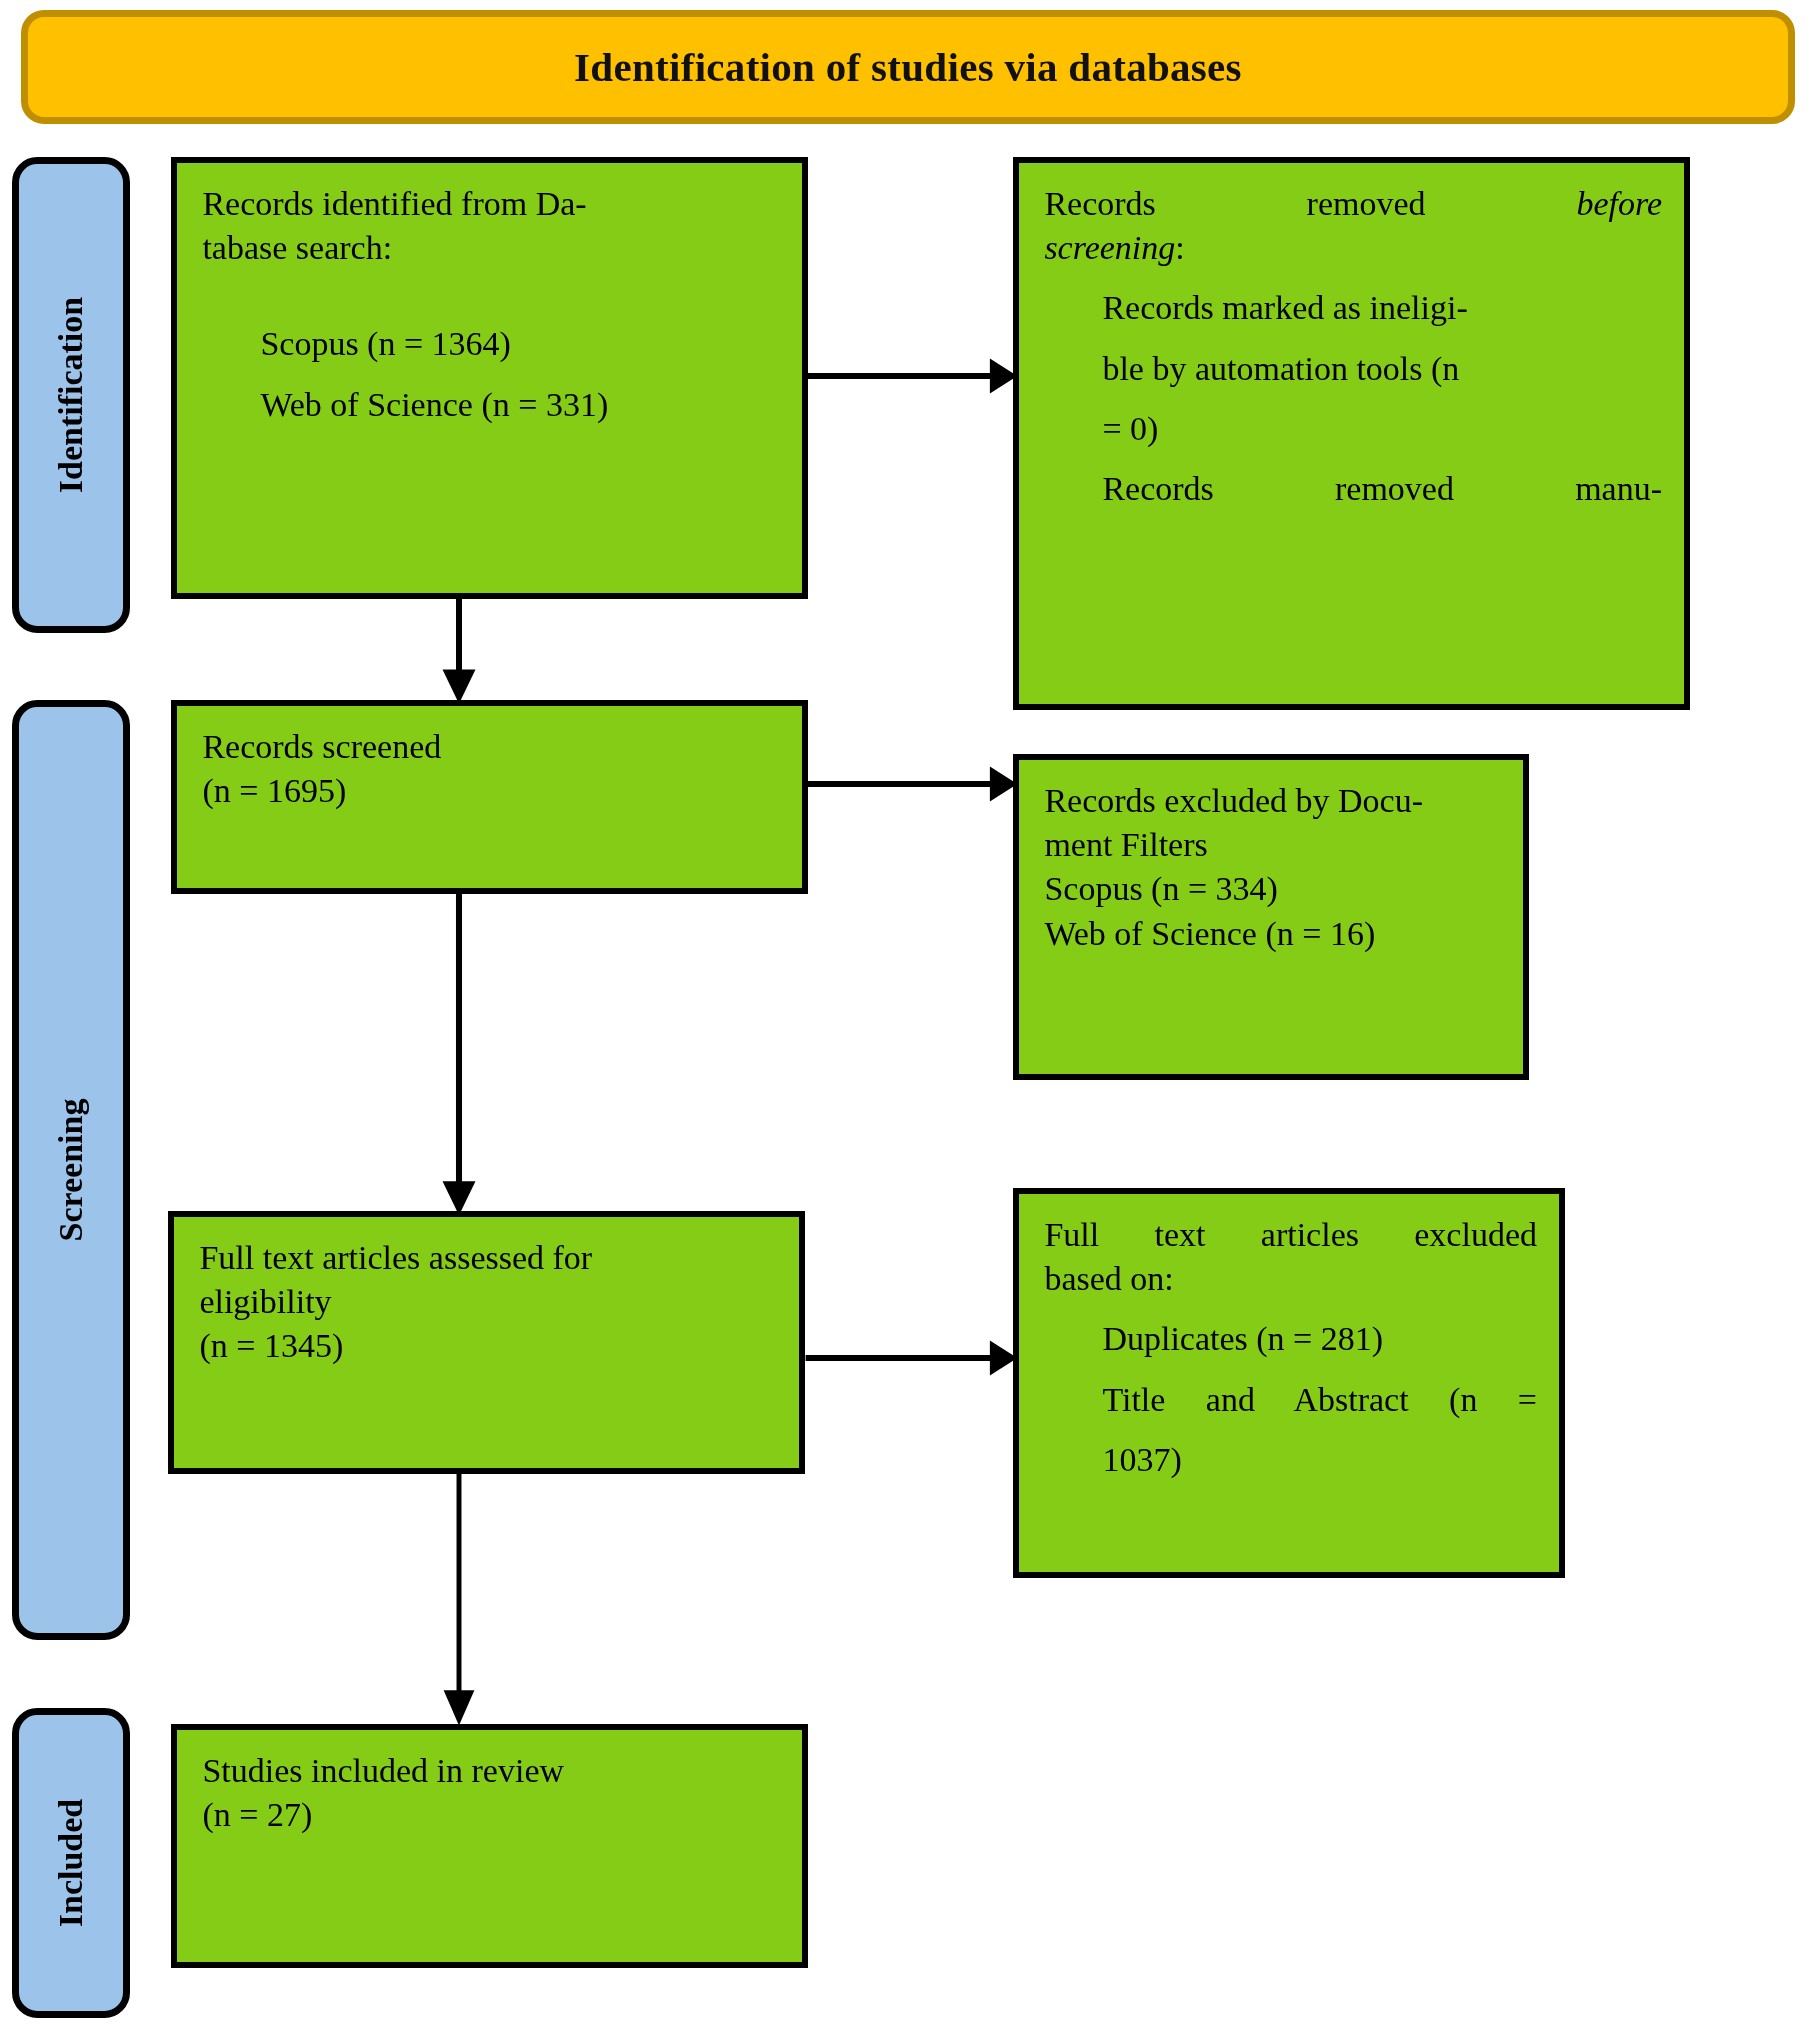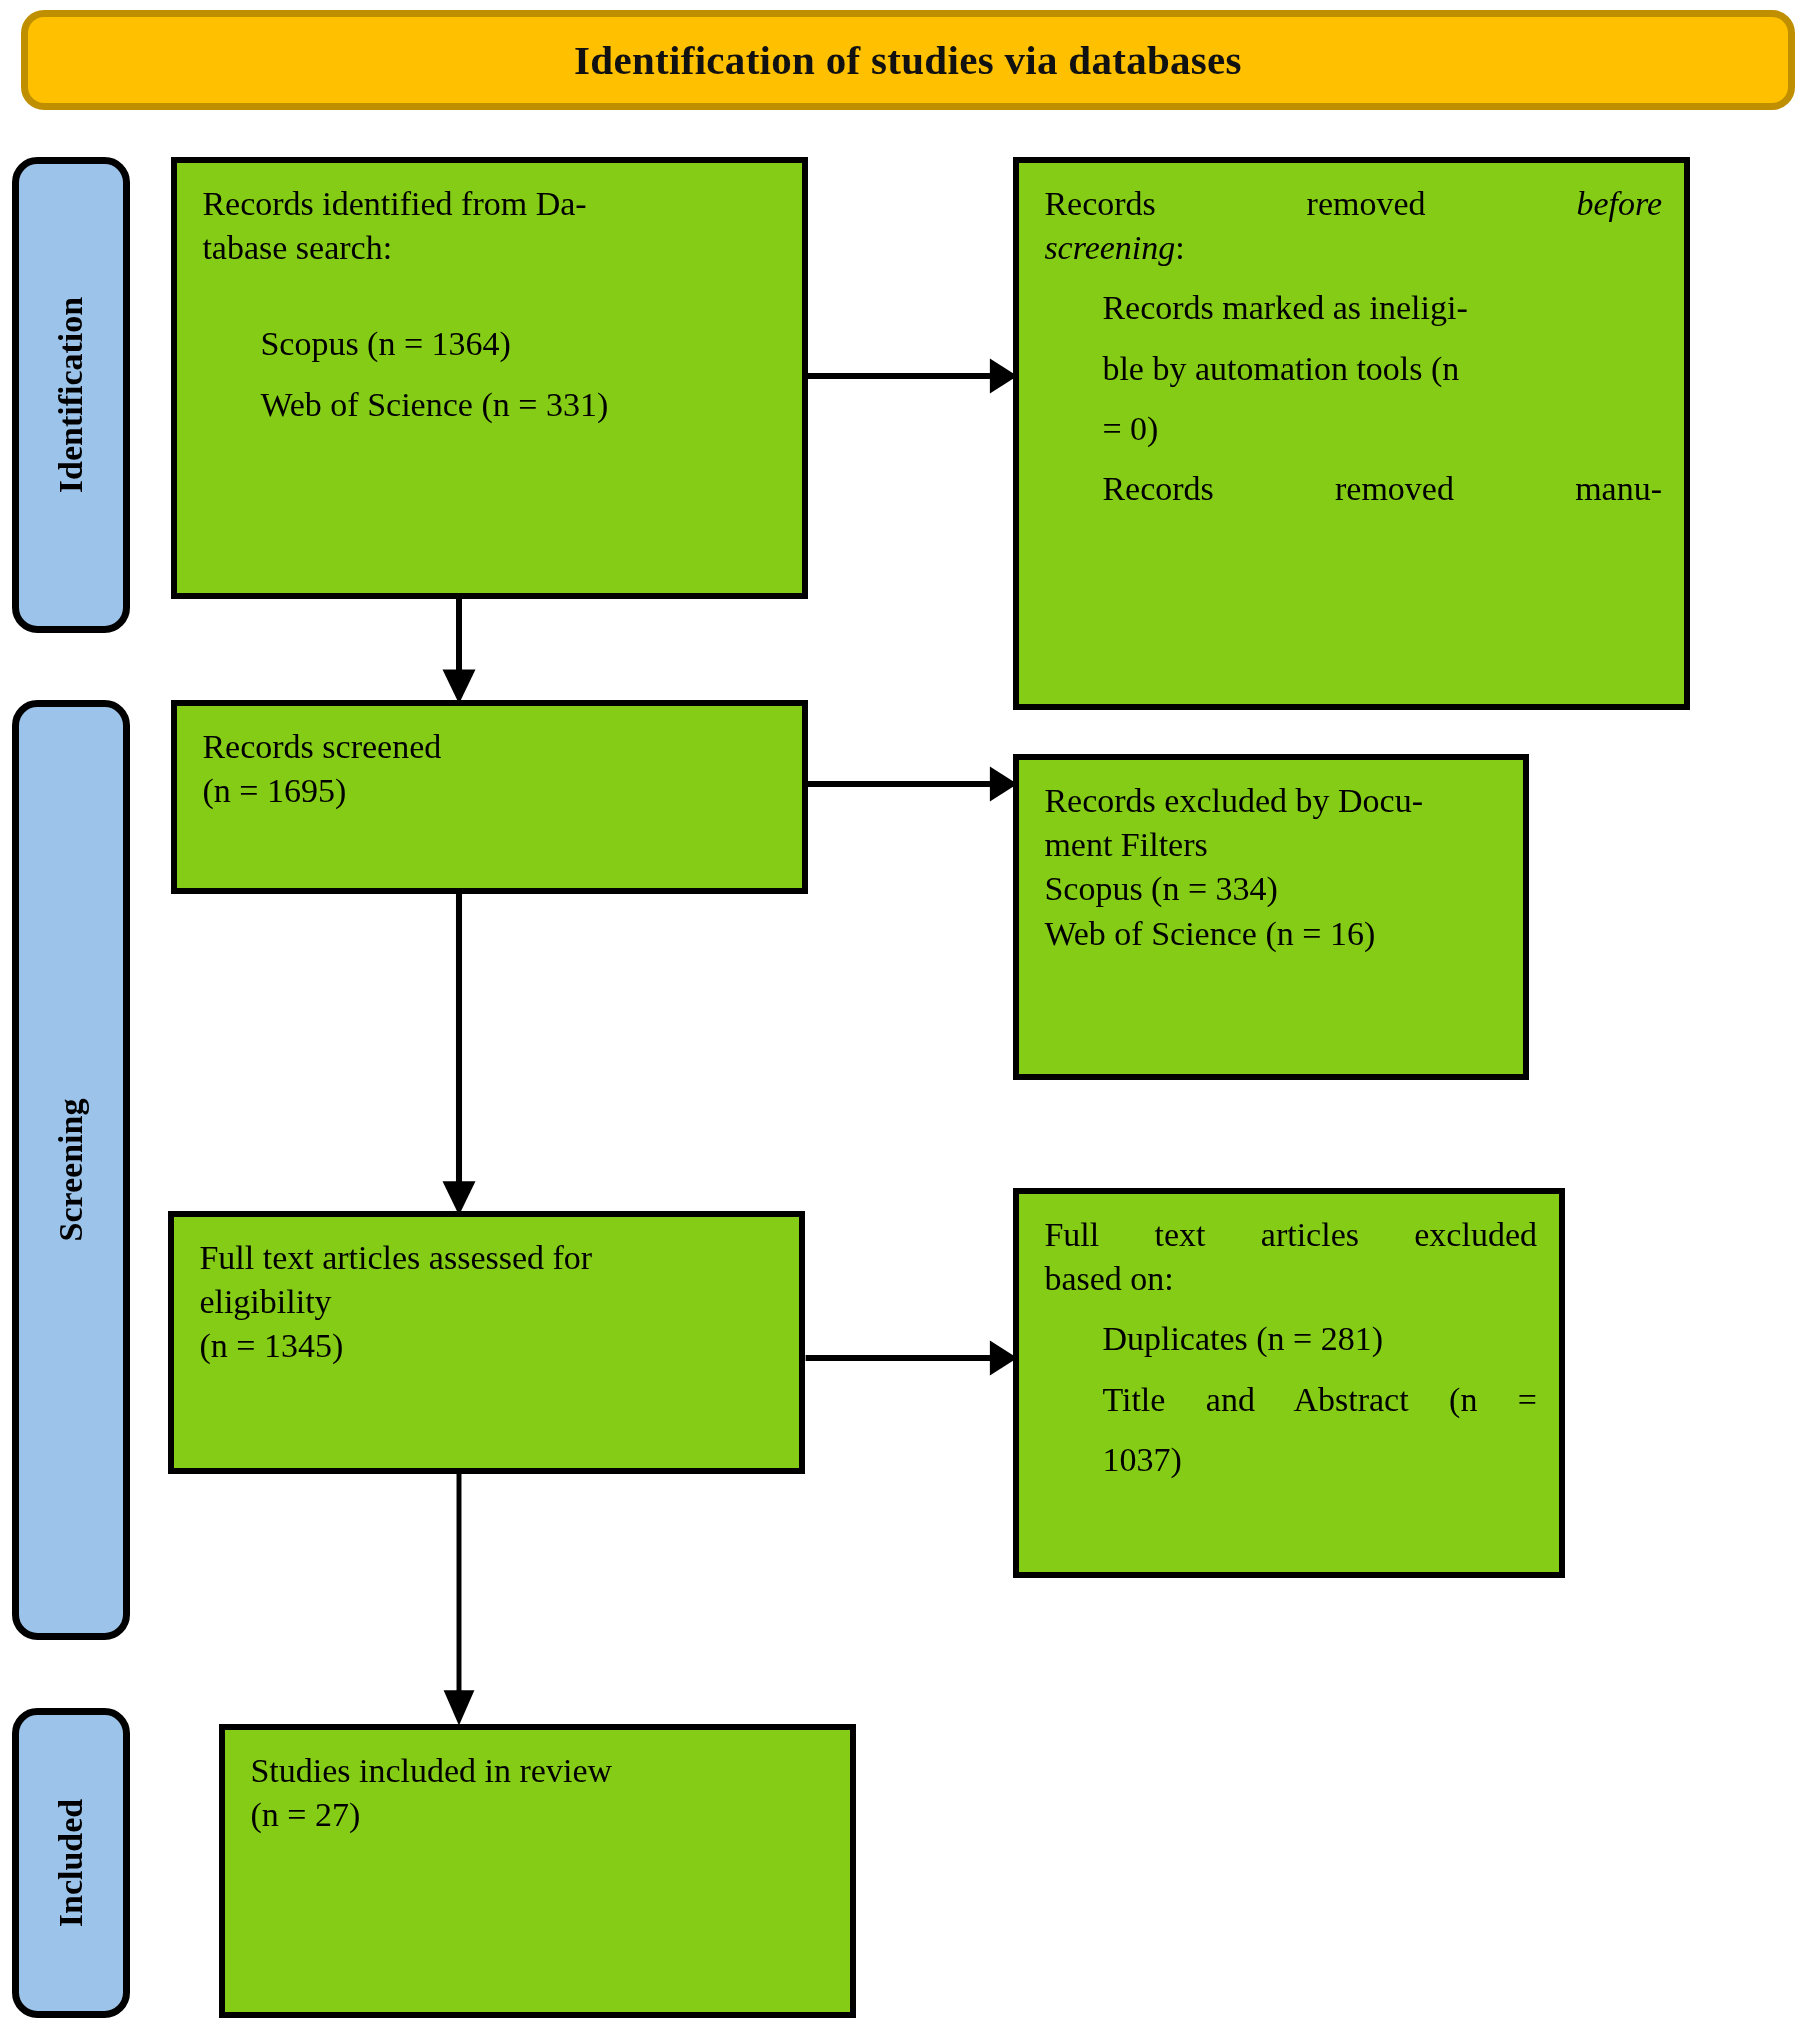--- a/index.html
+++ b/index.html
@@ -18,21 +18,21 @@
     background: #ffffff;
     overflow: hidden;
   }
 
   
   .banner {
     position: absolute;
     left: 21px;
     top: 10px;
     width: 1774px;
-    height: 100px;
+    height: 114px;
     background: #FFC000;
     border: 7.2px solid #BF8F00;
     border-radius: 23px;
     box-sizing: border-box;
     display: flex;
     align-items: center;
     justify-content: center;
   }
   .banner-title {
     font-family: "Liberation Serif", "DejaVu Serif", serif;
@@ -87,21 +87,21 @@
   .flowbox p.indent { padding-left: 58px; margin-top: 16px; }
   .flowbox p.spacer { height: 36px; }
   .flowbox em { font-style: italic; }
 
   #box-identified  { left: 171px;  top: 157px;  width: 637px; height: 442px; }
   #box-removed     { left: 1013px; top: 157px;  width: 677px; height: 553px; }
   #box-screened    { left: 171px;  top: 700px; width: 637px; height: 194px; }
   #box-excluded    { left: 1013px; top: 754px; width: 516px; height: 326px; }
   #box-fulltext    { left: 168px;  top: 1211px; width: 637px; height: 263px; }
   #box-ftexcluded  { left: 1013px; top: 1188px; width: 552px; height: 390px; }
-  #box-included    { left: 171px;  top: 1724px; width: 637px; height: 294px; margin-left: 48px; }
+  #box-included    { left: 171px;  top: 1724px; width: 637px; height: 244px; }
 
   
   .conn { position: absolute; }
   .conn svg { display: block; }
 </style>
 </head>
 <body>
 
 <div id="canvas">
 

